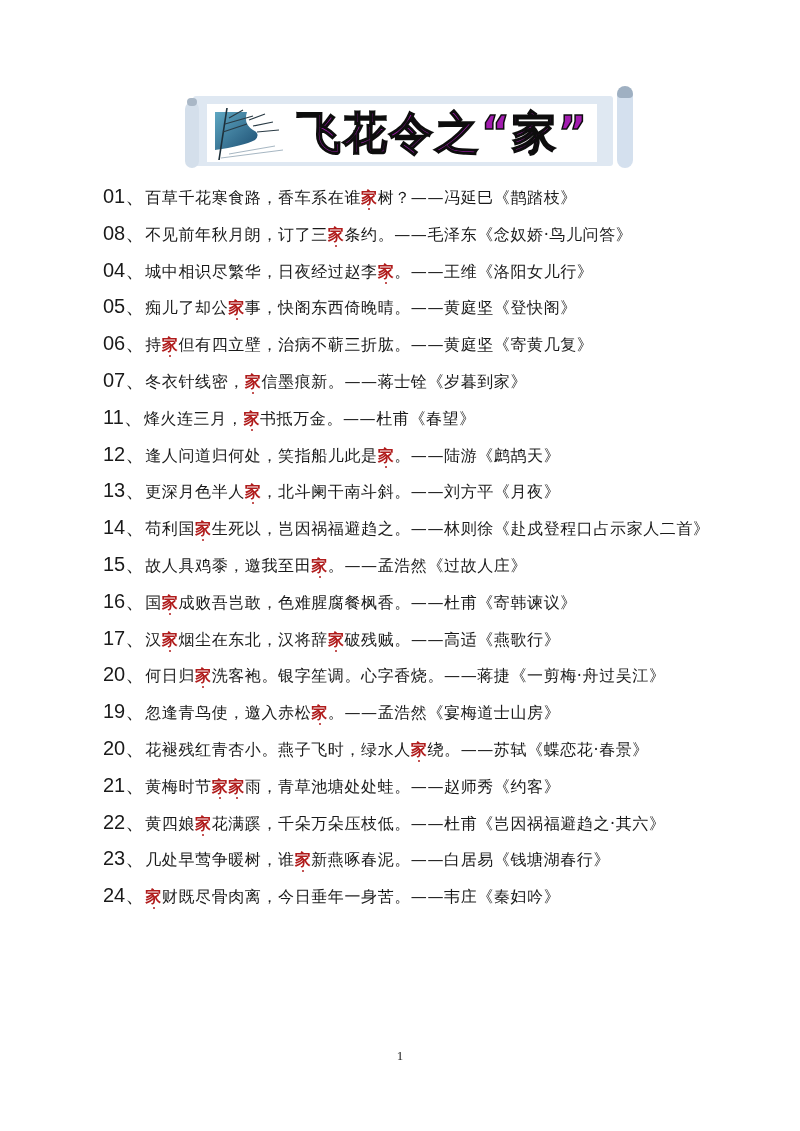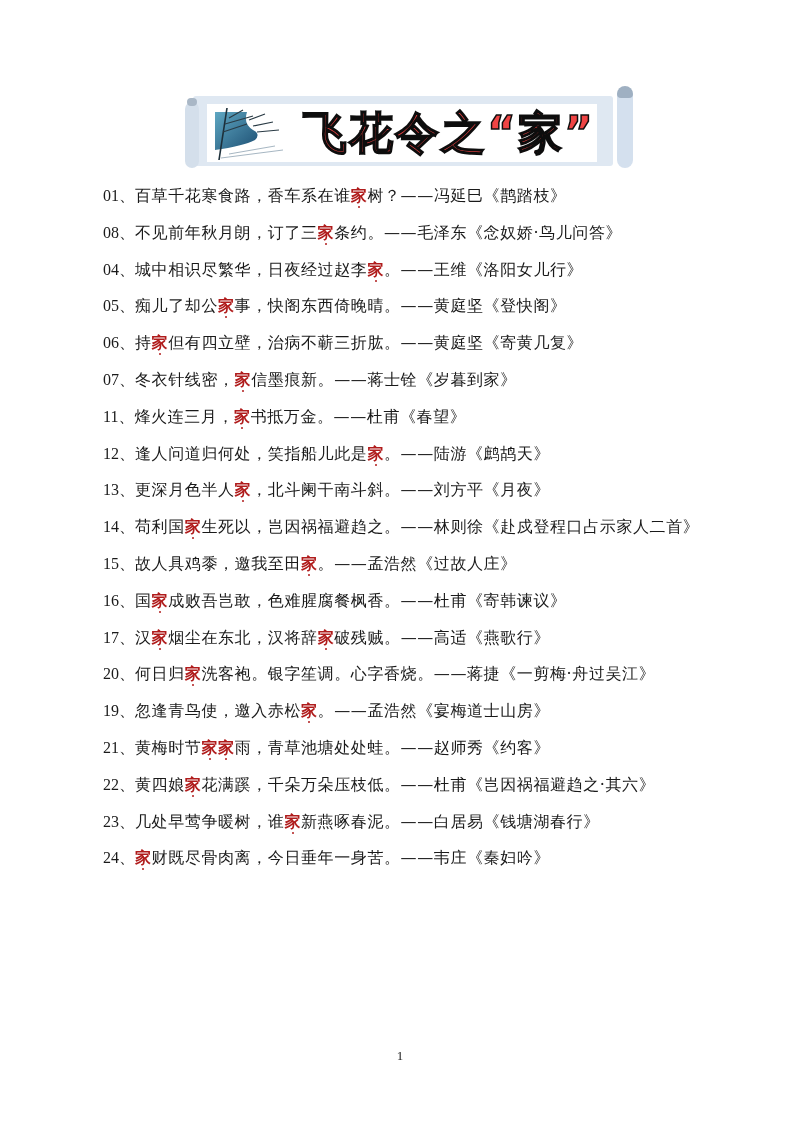--- a/index.html
+++ b/index.html
@@ -14,27 +14,27 @@
                      background: #d4dfeb; border-radius: 7px; }
   .scroll-rod-right { position: absolute; left: 432px; top: 2px; width: 16px; height: 80px;
                       background: #d4e0ee; border-radius: 8px; }
   .scroll-cap { position: absolute; left: 432px; top: 0; width: 16px; height: 12px;
                 background: #9fb0c2; border-radius: 8px 8px 4px 4px; }
   .scroll-cap-left { position: absolute; left: 2px; top: 12px; width: 10px; height: 8px;
                      background: #a9b7c6; border-radius: 5px; }
   .bamboo { position: absolute; left: 28px; top: 20px; width: 78px; height: 56px; }
   .title { position: absolute; left: 112px; top: 14px; height: 66px; line-height: 66px;
            font-family: "DejaVu Sans", "Liberation Sans", sans-serif; font-weight: 900;
-           font-size: 44px; letter-spacing: 2px; color: #ef4444;
-           -webkit-text-stroke: 1.5px #0d0d0d; white-space: nowrap; margin-left: 6px; }
+           font-size: 44px; letter-spacing: 2px; color: #a21caf;
+           -webkit-text-stroke: 1.5px #0d0d0d; white-space: nowrap; }
 
   .list { position: absolute; left: 103px; top: 180px; width: 640px; }
   .item { height: 36.8px; line-height: 32px; font-size: 16px; white-space: nowrap;
           letter-spacing: 0.6px; }
-  .num { font-family: Liberation Serif, serif; font-size: 16px; letter-spacing: 0; }
+  .num { font-family: Liberation Sans, sans-serif; font-size: 20px; letter-spacing: 0; }
   .hl { color: #b01c1c; font-weight: bold; position: relative; }
   .hl::after { content: ""; position: absolute; left: 50%; bottom: -3px; width: 2px; height: 2px;
                margin-left: -1px; background: #b01c1c; border-radius: 1px; }
   .page-num { position: absolute; left: 0; width: 800px; top: 1048px; text-align: center;
               font-family: "Liberation Serif", serif; font-size: 13px; color: #222; }
 </style>
 </head>
 <body>
 
 <div class="banner">
@@ -68,19 +68,20 @@
     <div class="item"><span class="num">07、</span><span>冬衣针线密，</span><span class="hl">家</span><span>信墨痕新。——蒋士铨《岁暮到家》</span></div>
     <div class="item"><span class="num">11、</span><span>烽火连三月，</span><span class="hl">家</span><span>书抵万金。——杜甫《春望》</span></div>
     <div class="item"><span class="num">12、</span><span>逢人问道归何处，笑指船儿此是</span><span class="hl">家</span><span>。——陆游《鹧鸪天》</span></div>
     <div class="item"><span class="num">13、</span><span>更深月色半人</span><span class="hl">家</span><span>，北斗阑干南斗斜。——刘方平《月夜》</span></div>
     <div class="item"><span class="num">14、</span><span>苟利国</span><span class="hl">家</span><span>生死以，岂因祸福避趋之。——林则徐《赴戍登程口占示家人二首》</span></div>
     <div class="item"><span class="num">15、</span><span>故人具鸡黍，邀我至田</span><span class="hl">家</span><span>。——孟浩然《过故人庄》</span></div>
     <div class="item"><span class="num">16、</span><span>国</span><span class="hl">家</span><span>成败吾岂敢，色难腥腐餐枫香。——杜甫《寄韩谏议》</span></div>
     <div class="item"><span class="num">17、</span><span>汉</span><span class="hl">家</span><span>烟尘在东北，汉将辞</span><span class="hl">家</span><span>破残贼。——高适《燕歌行》</span></div>
     <div class="item"><span class="num">20、</span><span>何日归</span><span class="hl">家</span><span>洗客袍。银字笙调。心字香烧。——蒋捷《一剪梅·舟过吴江》</span></div>
     <div class="item"><span class="num">19、</span><span>忽逢青鸟使，邀入赤松</span><span class="hl">家</span><span>。——孟浩然《宴梅道士山房》</span></div>
+    <div class="item"><span class="num">20、</span><span>花褪残红青杏小。燕子飞时，绿水人</span><span class="hl">家</span><span>绕。——苏轼《蝶恋花·春景》</span></div>
     <div class="item"><span class="num">21、</span><span>黄梅时节</span><span class="hl">家</span><span></span><span class="hl">家</span><span>雨，青草池塘处处蛙。——赵师秀《约客》</span></div>
     <div class="item"><span class="num">22、</span><span>黄四娘</span><span class="hl">家</span><span>花满蹊，千朵万朵压枝低。——杜甫《岂因祸福避趋之·其六》</span></div>
     <div class="item"><span class="num">23、</span><span>几处早莺争暖树，谁</span><span class="hl">家</span><span>新燕啄春泥。——白居易《钱塘湖春行》</span></div>
     <div class="item"><span class="num">24、</span><span></span><span class="hl">家</span><span>财既尽骨肉离，今日垂年一身苦。——韦庄《秦妇吟》</span></div>
   </div>
 
 <div class="page-num">1</div>
 
 </body></html>

